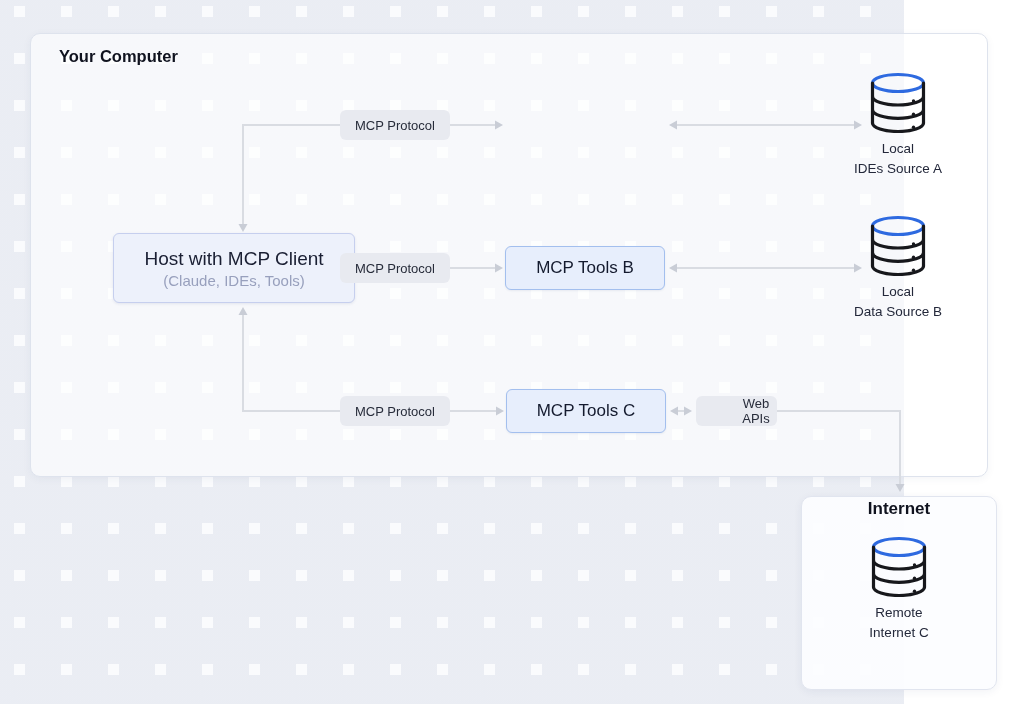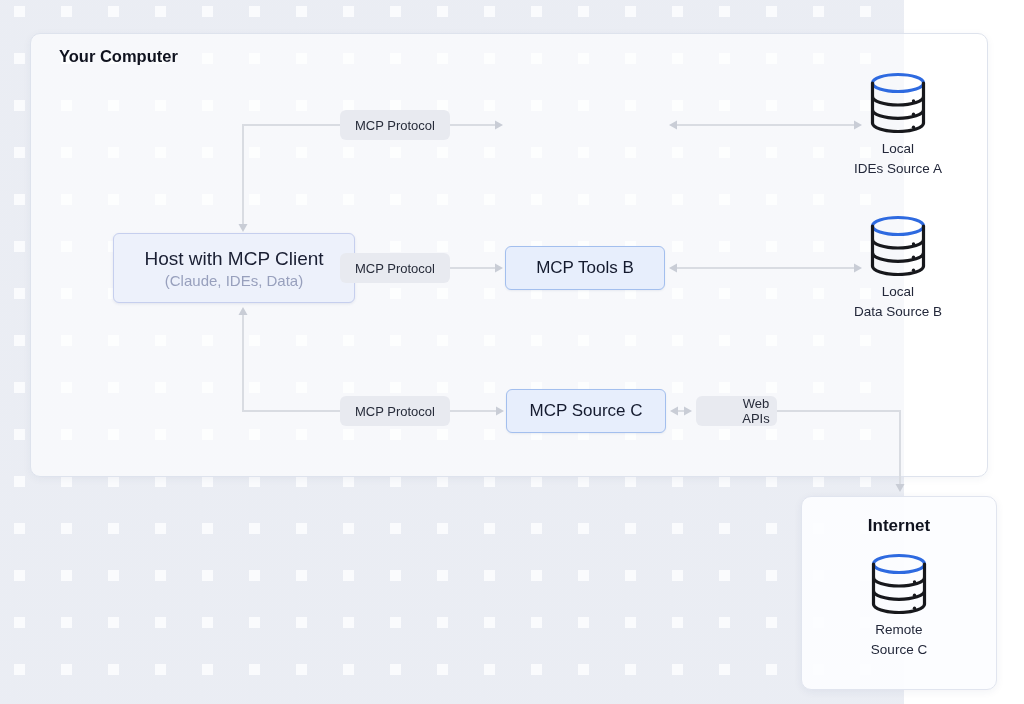--- a/index.html
+++ b/index.html
@@ -125,21 +125,21 @@
     background: rgba(252,253,255,0.92);
     border: 1px solid #e1e5ef;
     border-radius: 10px;
     box-shadow: 0 2px 8px rgba(30,50,100,0.06);
     display: flex;
     flex-direction: column;
     align-items: center;
     z-index: 2;
   }
   .internet-label {
-    margin-top: 19px;
+    margin-top: 2px;
     font-size: 17px;
     font-weight: 600;
     color: #10131f;
   }
   .internet-box .db-icon { margin-top: 16px; }
 </style>
 </head>
 <body>
 
 <div id="canvas">
@@ -189,30 +189,30 @@
       <polygon class="hd" points="684,406.5 684,415.5 692,411"></polygon>
     </g>
     <g>
       <polyline class="ln" points="777,411 900,411 900,485"></polyline>
       <polygon class="hd" points="895.5,484 904.5,484 900,492"></polygon>
     </g>
   </svg>
 
   <div class="host">
     <div class="host-title">Host with MCP Client</div>
-    <div class="host-sub">(Claude, IDEs, Data)</div>
+    <div class="host-sub">(Claude, IDEs, Tools)</div>
   </div>
 
   <div class="pill" style="left:340px; top:110px; width:110px;">MCP Protocol</div>
   <div class="pill" style="left:340px; top:253px; width:110px;">MCP Protocol</div>
   <div class="pill" style="left:340px; top:396px; width:110px;">MCP Protocol</div>
   <div class="pill" style="left:696px; top:396px; width:81px;padding-left:39px;">Web APIs</div>
 
   <div class="server" style="left:505px; top:246px;">MCP Tools B</div>
-  <div class="server" style="left:506px; top:389px;">MCP Source C</div>
+  <div class="server" style="left:506px; top:389px;">MCP Tools C</div>
 
   <div class="datasource" style="left:830px; top:71px;">
     <svg class="db-icon" width="58" height="62" viewBox="0 0 58 62">
       <ellipse cx="29" cy="12" rx="25.5" ry="8.5" fill="none" stroke="#2e6ae0" stroke-width="3.2"></ellipse>
       <path d="M3.5,12 V52" fill="none" stroke="#17181c" stroke-width="3.2" stroke-linecap="round"></path>
       <path d="M54.5,12 V52" fill="none" stroke="#17181c" stroke-width="3.2" stroke-linecap="round"></path>
       <path d="M3.5,25.5 a25.5 8.5 0 0 0 51 0" fill="none" stroke="#17181c" stroke-width="3.2" stroke-linecap="round"></path>
       <path d="M3.5,38.8 a25.5 8.5 0 0 0 51 0" fill="none" stroke="#17181c" stroke-width="3.2" stroke-linecap="round"></path>
       <path d="M3.5,52 a25.5 8.5 0 0 0 51 0" fill="none" stroke="#17181c" stroke-width="3.2" stroke-linecap="round"></path>
       <circle cx="44.5" cy="30" r="1.7" fill="#17181c"></circle>
@@ -251,17 +251,17 @@
       <path d="M54.5,12 V52" fill="none" stroke="#17181c" stroke-width="3.2" stroke-linecap="round"></path>
       <path d="M3.5,25.5 a25.5 8.5 0 0 0 51 0" fill="none" stroke="#17181c" stroke-width="3.2" stroke-linecap="round"></path>
       <path d="M3.5,38.8 a25.5 8.5 0 0 0 51 0" fill="none" stroke="#17181c" stroke-width="3.2" stroke-linecap="round"></path>
       <path d="M3.5,52 a25.5 8.5 0 0 0 51 0" fill="none" stroke="#17181c" stroke-width="3.2" stroke-linecap="round"></path>
       <circle cx="44.5" cy="30" r="1.7" fill="#17181c"></circle>
       <circle cx="44.5" cy="43.3" r="1.7" fill="#17181c"></circle>
       <circle cx="44.5" cy="56.3" r="1.7" fill="#17181c"></circle>
     </svg>
     <div class="ds-label">
       <div>Remote</div>
-      <div>Source C</div>
+      <div>Internet C</div>
     </div>
   </div>
 
 </div>
 
 </body></html>

